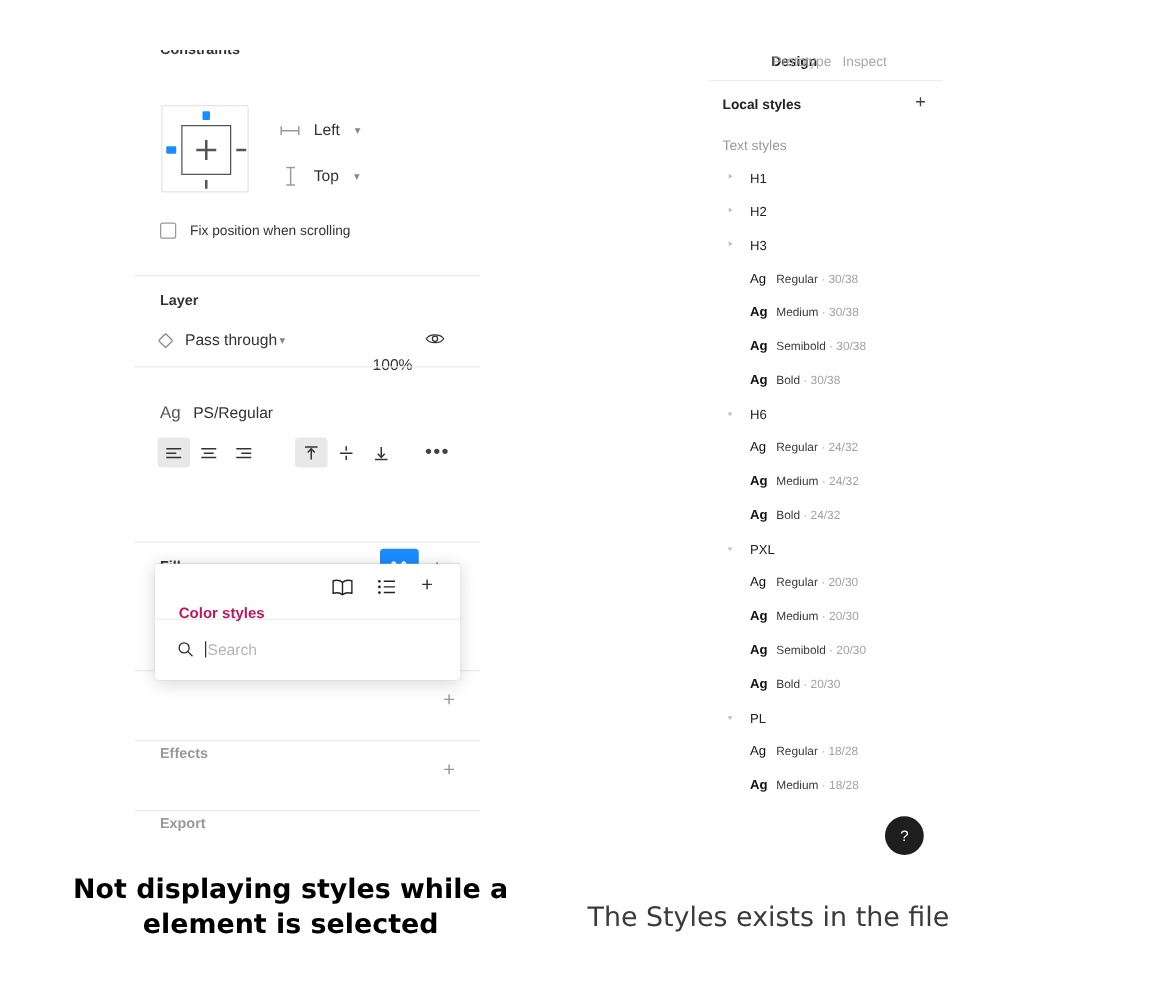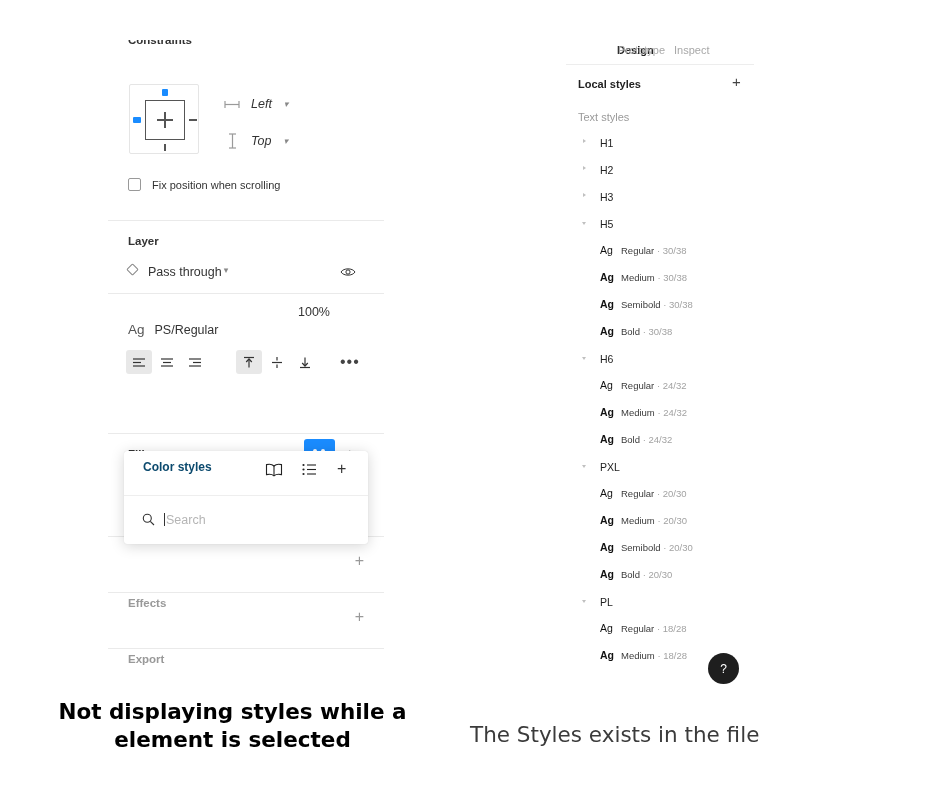--- a/index.html
+++ b/index.html
@@ -34,35 +34,35 @@
   }
   .cb-plus-h { position:absolute; left:27px; top:34px; width:16px; height:1.6px; background:#555; }
   .cb-plus-v { position:absolute; left:34.2px; top:27px; width:1.6px; height:16px; background:#555; }
   .cb-top { position:absolute; left:32px; top:4px; width:6px; height:7px; background:#1a8cff; border-radius:1px;}
   .cb-bottom { position:absolute; left:34.3px; top:59px; width:1.4px; height:7px; background:#555;}
   .cb-left { position:absolute; left:3px; top:32px; width:8px; height:6px; background:#1a8cff; border-radius:1px;}
   .cb-right { position:absolute; left:59px; top:34.3px; width:8px; height:1.4px; background:#555;}
 
   .constraint-row {
     position:absolute; display:flex; align-items:center; gap:10px;
-    font-size: 12.5px; color:#333;font-style:italic;
+    font-size: 12.5px; color:#333;
   }
   .cr1 { left: 115px; top: 57px; }
   .cr2 { left: 115px; top: 93px; }
   .cr-icon { width: 18px; display:flex; justify-content:center; color:#999; }
   .chev { color:#888; font-size:9px; margin-left:2px; }
 
   .fixpos { position:absolute; left:20px; top:138px; display:flex; align-items:center; gap:11px; }
   .checkbox { width:13px; height:13px; border:1.3px solid #999; border-radius:2px; background:#fff; }
   .fixpos-label { font-size:11px; color:#333; }
 
   
   .layer-sec { position:absolute; left:0; top:181px; width:276px; height:72px; }
   .layer-title { position:absolute; left:20px; top:14px; font-size:11.5px; font-weight:bold; color:#333; }
-  .layer-row { position:absolute; left:20px; top:44px; right:28px; display:flex; align-items:flex-start; }
+  .layer-row { position:absolute; left:20px; top:44px; right:28px; display:flex; align-items:center; }
   .blend-diamond {
     width:9px; height:9px; border:1.3px solid #888; transform: rotate(45deg);
     border-radius: 1.5px; margin-right: 11px; flex: 0 0 auto;
   }
   .blend-name { font-size:12.5px; color:#333; }
   .opacity-val { font-size:12.5px; color:#333; position:absolute; left:170px;margin-top:40px; }
   .eye { position:absolute; right:0px; top:-1px; }
 
   
   .text-sec { position:absolute; left:0; top:254px; width:276px; height:139px; }
@@ -103,21 +103,21 @@
   .hl-div-6 { position:absolute; left:0; top:608px; width:276px; height:1px; background:#eaeaea; }
 
   
   .popup {
     position:absolute; left:124px; top:451px; width:244px; height:93px;
     background:#fff; border-radius:3px;
     box-shadow: 0 2px 14px rgba(0,0,0,.17), 0 0 1px rgba(0,0,0,.15);
     z-index: 20;
   }
   .popup-head { position:relative; height:45px; border-bottom:1px solid #eee; }
-  .popup-title { position:absolute; left:19px; top:9px; font-size:12px; font-weight:bold; color:#0c4a6e;text-align:center; }
+  .popup-title { position:absolute; left:19px; top:32px; font-size:12px; font-weight:bold; color:#be185d;text-align:center; }
   .popup-ic { position:absolute; top:12px; display:flex; align-items:center; justify-content:center; }
   .pi-book { left:141px; }
   .pi-list { left:178px; }
   .pi-plus { left:213px; font-size:16px; color:#333; top:9px; }
   .popup-search { position:relative; height:47px; display:flex; align-items:center; padding-left:18px; }
   .search-ico { color:#333; margin-right:9px; display:flex; }
   .search-caret { width:1px; height:13px; background:#333; margin-right:1px; }
   .search-ph { font-size:12.5px; color:#b5b5b5; }
 
   
@@ -382,24 +382,20 @@
           <span class="grp-name">H1</span>
         </div>
         <div class="style-row">
           <span class="tri"></span>
           <span class="grp-name">H2</span>
         </div>
         <div class="style-row">
           <span class="tri"></span>
           <span class="grp-name">H3</span>
         </div>
-        <div class="style-row">
-          <span class="tri open"></span>
-          <span class="grp-name">H5</span>
-        </div>
         <div class="leaf-row">
           <span class="leaf-ag" style="font-weight: 400;">Ag</span>
           <span class="leaf-txt"><span>Regular</span><span class="dim"> · 30/38</span></span>
         </div>
         <div class="leaf-row">
           <span class="leaf-ag" style="font-weight: 600;">Ag</span>
           <span class="leaf-txt"><span>Medium</span><span class="dim"> · 30/38</span></span>
         </div>
         <div class="leaf-row">
           <span class="leaf-ag" style="font-weight: 700;">Ag</span>

